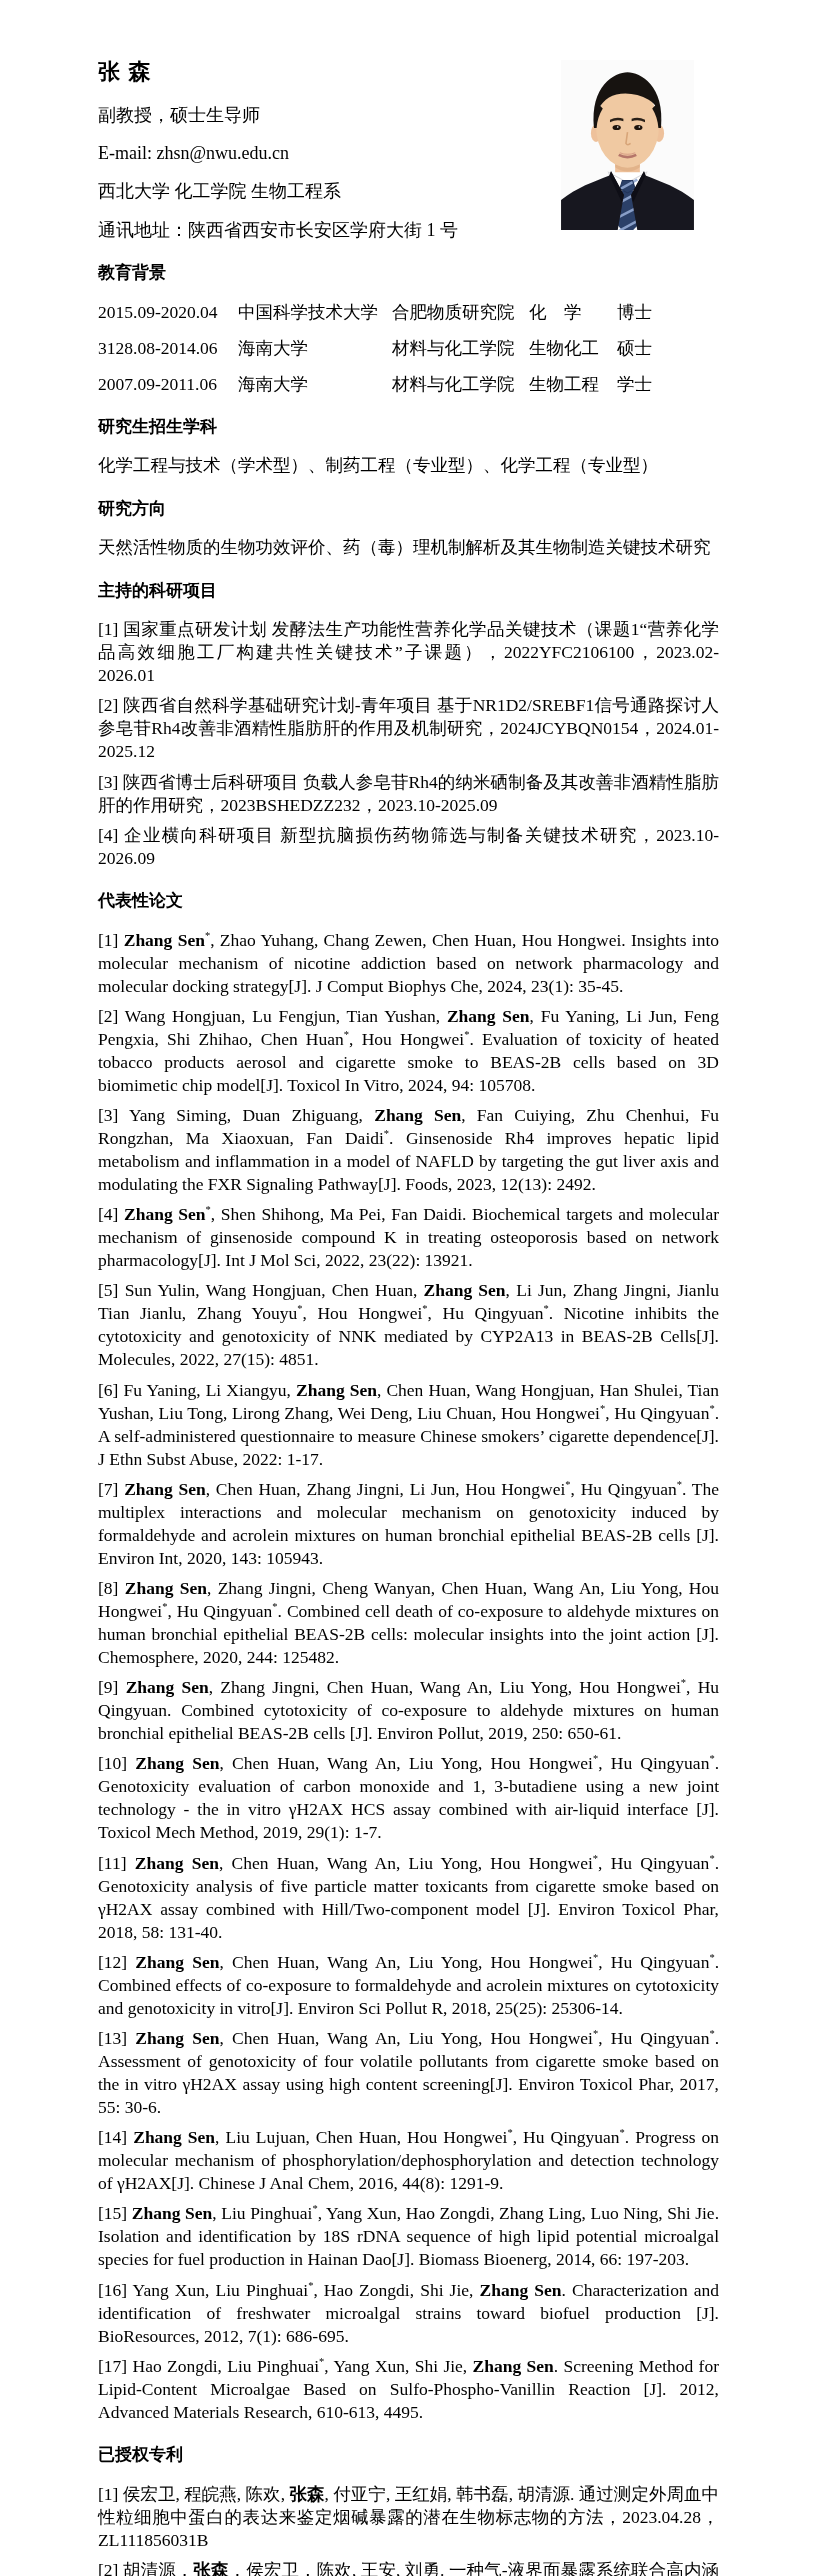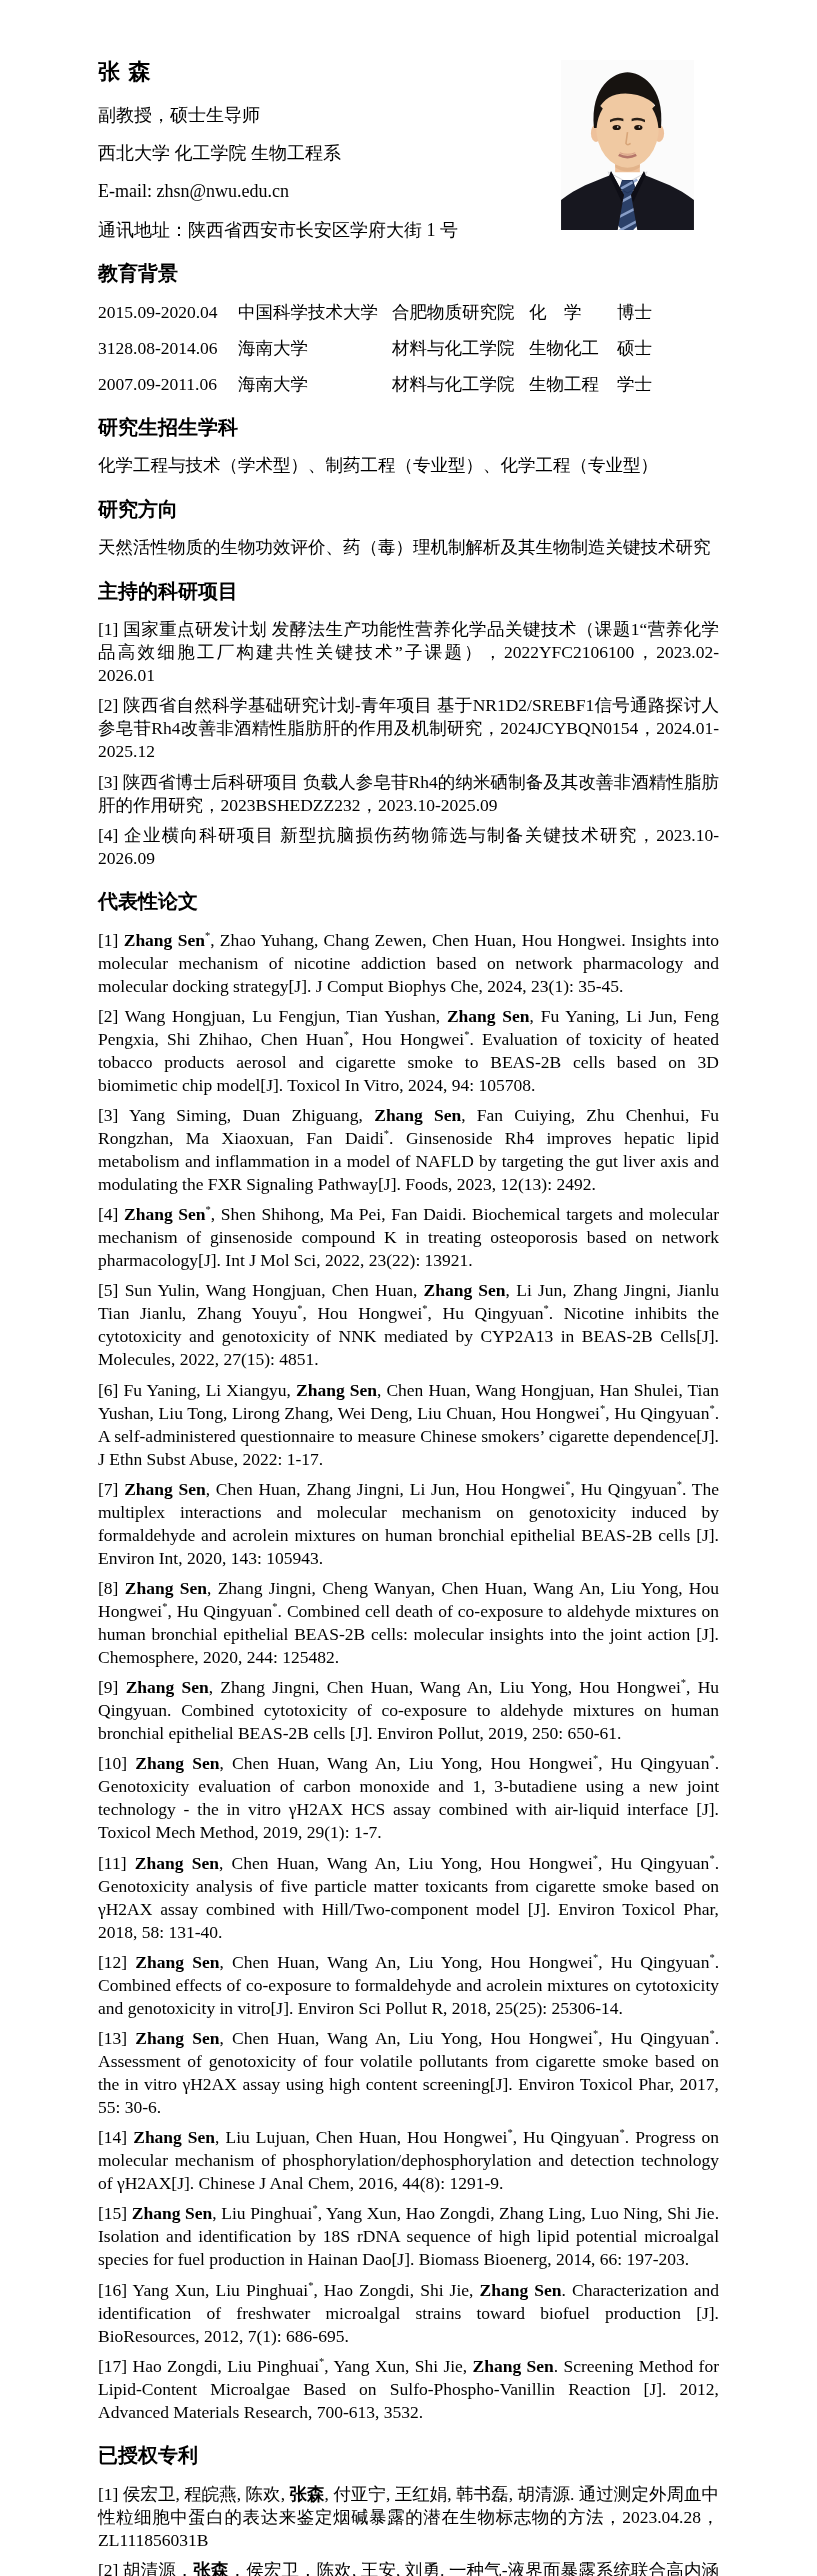--- a/index.html
+++ b/index.html
@@ -8,39 +8,39 @@
     position:relative;
     width:818px;height:2967px;
     box-sizing:border-box;
     padding:58px 99px 0 98px;
     background:#ffffff;color:#000;
     font-family:"Liberation Serif","DejaVu Serif",serif;
     overflow:hidden;
   }
   h1.name{font-size:22px;line-height:27px;font-weight:700;margin:0 0 17.5px 0;letter-spacing:1.5px;}
   .hline{font-size:18px;line-height:24px;margin:0 0 14.4px 0;}
-  h2.sec{font-size:20px;line-height:26px;font-weight:700;margin:18.5px 0 14.4px 0;}
+  h2.sec{font-size:17px;line-height:26px;font-weight:700;margin:18.5px 0 14.4px 0;}
   .para{font-size:17.5px;line-height:23px;margin:0 0 7.2px 0;text-align:justify;}
   .edu-row{display:grid;grid-template-columns:140px 154px 137px 88px auto;font-size:17.5px;line-height:23px;margin:0 0 13px 0;}
   .edu-row .cell{white-space:pre;}
   sup{font-size:0.6em;line-height:0;vertical-align:super;}
   .bold{font-weight:700;}
   figure.photo{position:absolute;left:561px;top:60px;width:133px;height:170px;margin:0;padding:0;}
   figure.photo svg{display:block;}
 </style>
 </head>
 <body>
 
 <div class="page">
 
   <header>
     <h1 class="name">张 森</h1>
     <p class="hline">副教授，硕士生导师</p>
+    <p class="hline">E-mail: zhsn@nwu.edu.cn</p>
     <p class="hline">西北大学 化工学院 生物工程系</p>
-    <p class="hline">E-mail: zhsn@nwu.edu.cn</p>
     <p class="hline">通讯地址：陕西省西安市长安区学府大街 1 号</p>
 
     <figure class="photo" aria-label="张森个人证件照（深色西装、白衬衫、蓝色条纹领带）">
       <svg width="133" height="170" viewBox="0 0 258 330" xmlns="http://www.w3.org/2000/svg">
         <rect width="258" height="330" fill="#fbfbfb"></rect>
 
         <rect x="105" y="178" width="48" height="58" fill="#eec19b"></rect>
         <path d="M105,192 c14,14 34,14 48,0 v16 c-14,11 -34,11 -48,0 z" fill="#d9a87c" opacity="0.55"></path>
 
         <polygon points="92,218 129,330 166,218" fill="#ffffff"></polygon>
@@ -148,21 +148,21 @@
         <p class="para"><span>[7] </span><span class="bold">Zhang Sen</span><span>, Chen Huan, Zhang Jingni, Li Jun, Hou Hongwei</span><sup>*</sup><span>, Hu Qingyuan</span><sup>*</sup><span>. The multiplex interactions and molecular mechanism on genotoxicity induced by formaldehyde and acrolein mixtures on human bronchial epithelial BEAS-2B cells [J]. Environ Int, 2020, 143: 105943.</span></p>
         <p class="para"><span>[8] </span><span class="bold">Zhang Sen</span><span>, Zhang Jingni, Cheng Wanyan, Chen Huan, Wang An, Liu Yong, Hou Hongwei</span><sup>*</sup><span>, Hu Qingyuan</span><sup>*</sup><span>. Combined cell death of co-exposure to aldehyde mixtures on human bronchial epithelial BEAS-2B cells: molecular insights into the joint action [J]. Chemosphere, 2020, 244: 125482.</span></p>
         <p class="para"><span>[9] </span><span class="bold">Zhang Sen</span><span>, Zhang Jingni, Chen Huan, Wang An, Liu Yong, Hou Hongwei</span><sup>*</sup><span>, Hu Qingyuan. Combined cytotoxicity of co-exposure to aldehyde mixtures on human bronchial epithelial BEAS-2B cells [J]. Environ Pollut, 2019, 250: 650-61.</span></p>
         <p class="para"><span>[10] </span><span class="bold">Zhang Sen</span><span>, Chen Huan, Wang An, Liu Yong, Hou Hongwei</span><sup>*</sup><span>, Hu Qingyuan</span><sup>*</sup><span>. Genotoxicity evaluation of carbon monoxide and 1, 3-butadiene using a new joint technology - the in vitro γH2AX HCS assay combined with air-liquid interface [J]. Toxicol Mech Method, 2019, 29(1): 1-7.</span></p>
         <p class="para"><span>[11] </span><span class="bold">Zhang Sen</span><span>, Chen Huan, Wang An, Liu Yong, Hou Hongwei</span><sup>*</sup><span>, Hu Qingyuan</span><sup>*</sup><span>. Genotoxicity analysis of five particle matter toxicants from cigarette smoke based on γH2AX assay combined with Hill/Two-component model [J]. Environ Toxicol Phar, 2018, 58: 131-40.</span></p>
         <p class="para"><span>[12] </span><span class="bold">Zhang Sen</span><span>, Chen Huan, Wang An, Liu Yong, Hou Hongwei</span><sup>*</sup><span>, Hu Qingyuan</span><sup>*</sup><span>. Combined effects of co-exposure to formaldehyde and acrolein mixtures on cytotoxicity and genotoxicity in vitro[J]. Environ Sci Pollut R, 2018, 25(25): 25306-14.</span></p>
         <p class="para"><span>[13] </span><span class="bold">Zhang Sen</span><span>, Chen Huan, Wang An, Liu Yong, Hou Hongwei</span><sup>*</sup><span>, Hu Qingyuan</span><sup>*</sup><span>. Assessment of genotoxicity of four volatile pollutants from cigarette smoke based on the in vitro γH2AX assay using high content screening[J]. Environ Toxicol Phar, 2017, 55: 30-6.</span></p>
         <p class="para"><span>[14] </span><span class="bold">Zhang Sen</span><span>, Liu Lujuan, Chen Huan, Hou Hongwei</span><sup>*</sup><span>, Hu Qingyuan</span><sup>*</sup><span>. Progress on molecular mechanism of phosphorylation/dephosphorylation and detection technology of γH2AX[J]. Chinese J Anal Chem, 2016, 44(8): 1291-9.</span></p>
         <p class="para"><span>[15] </span><span class="bold">Zhang Sen</span><span>, Liu Pinghuai</span><sup>*</sup><span>, Yang Xun, Hao Zongdi, Zhang Ling, Luo Ning, Shi Jie. Isolation and identification by 18S rDNA sequence of high lipid potential microalgal species for fuel production in Hainan Dao[J]. Biomass Bioenerg, 2014, 66: 197-203.</span></p>
         <p class="para"><span>[16] Yang Xun, Liu Pinghuai</span><sup>*</sup><span>, Hao Zongdi, Shi Jie, </span><span class="bold">Zhang Sen</span><span>. Characterization and identification of freshwater microalgal strains toward biofuel production [J]. BioResources, 2012, 7(1): 686-695.</span></p>
-        <p class="para"><span>[17] Hao Zongdi, Liu Pinghuai</span><sup>*</sup><span>, Yang Xun, Shi Jie, </span><span class="bold">Zhang Sen</span><span>. Screening Method for Lipid-Content Microalgae Based on Sulfo-Phospho-Vanillin Reaction [J]. 2012, Advanced Materials Research, 700-613, 3532.</span></p>
+        <p class="para"><span>[17] Hao Zongdi, Liu Pinghuai</span><sup>*</sup><span>, Yang Xun, Shi Jie, </span><span class="bold">Zhang Sen</span><span>. Screening Method for Lipid-Content Microalgae Based on Sulfo-Phospho-Vanillin Reaction [J]. 2012, Advanced Materials Research, 610-613, 4495.</span></p>
       </div>
   </section>
 
   <section>
     <h2 class="sec">已授权专利</h2>
     <div>
         <p class="para"><span>[1] 侯宏卫, 程皖燕, 陈欢, </span><span class="bold">张森</span><span>, 付亚宁, 王红娟, 韩书磊, 胡清源. 通过测定外周血中性粒细胞中蛋白的表达来鉴定烟碱暴露的潜在生物标志物的方法，2023.04.28，ZL111856031B</span></p>
         <p class="para"><span>[2] 胡清源，</span><span class="bold">张森</span><span>，侯宏卫，陈欢, 王安, 刘勇. 一种气-液界面暴露系统联合高内涵技术定量检测 1,3-丁二烯致细胞 DNA 损伤的方法，2019.08.27，ZL201710156546X</span></p>
       </div>
   </section>

